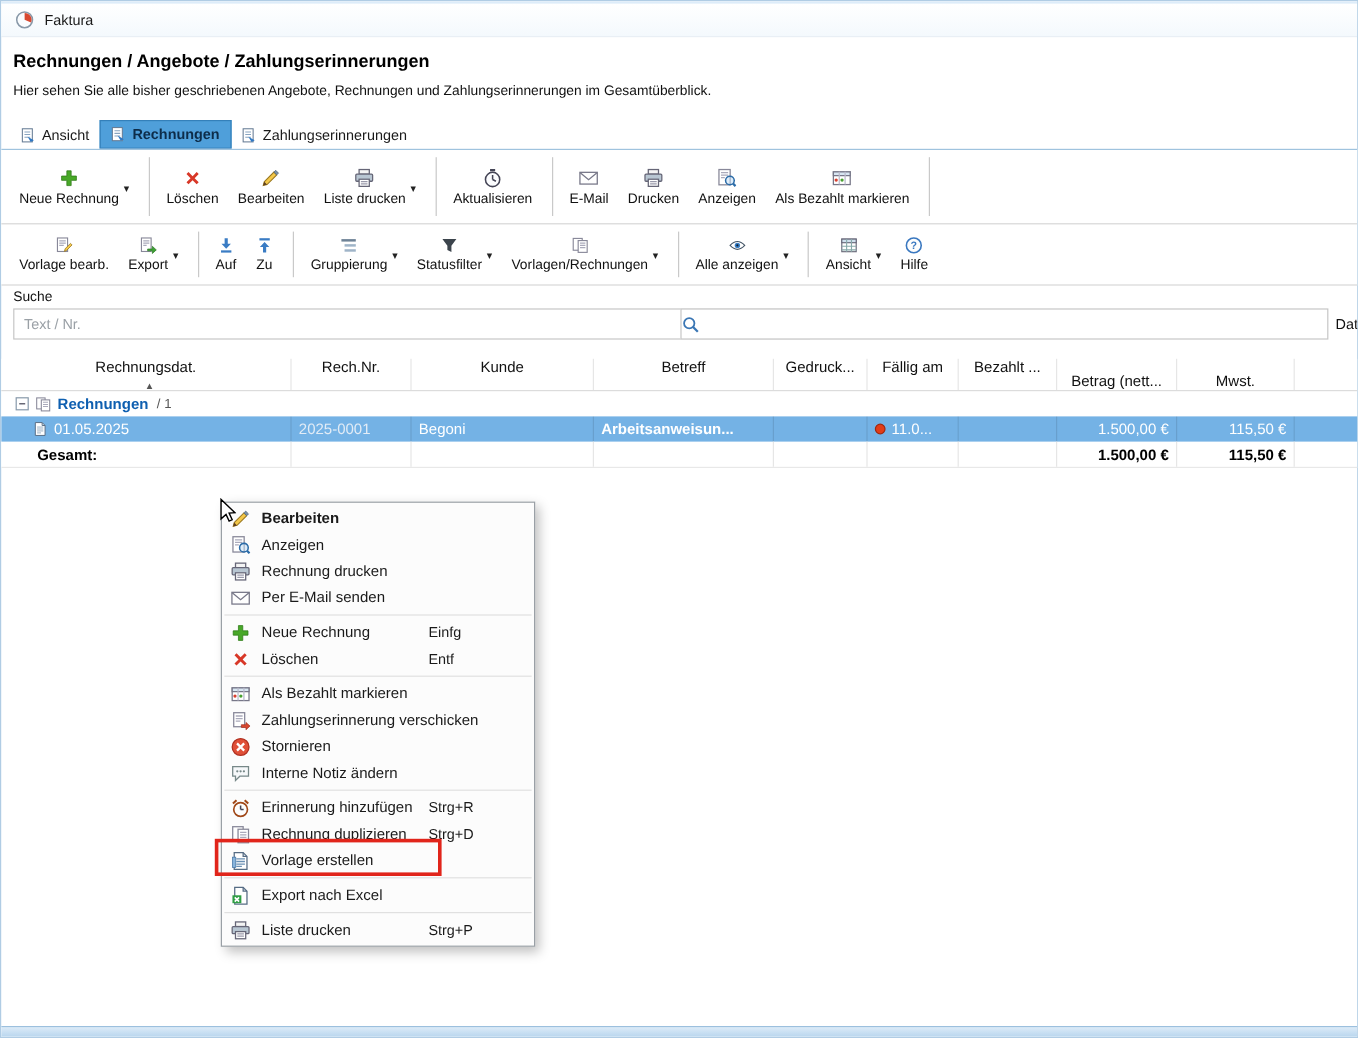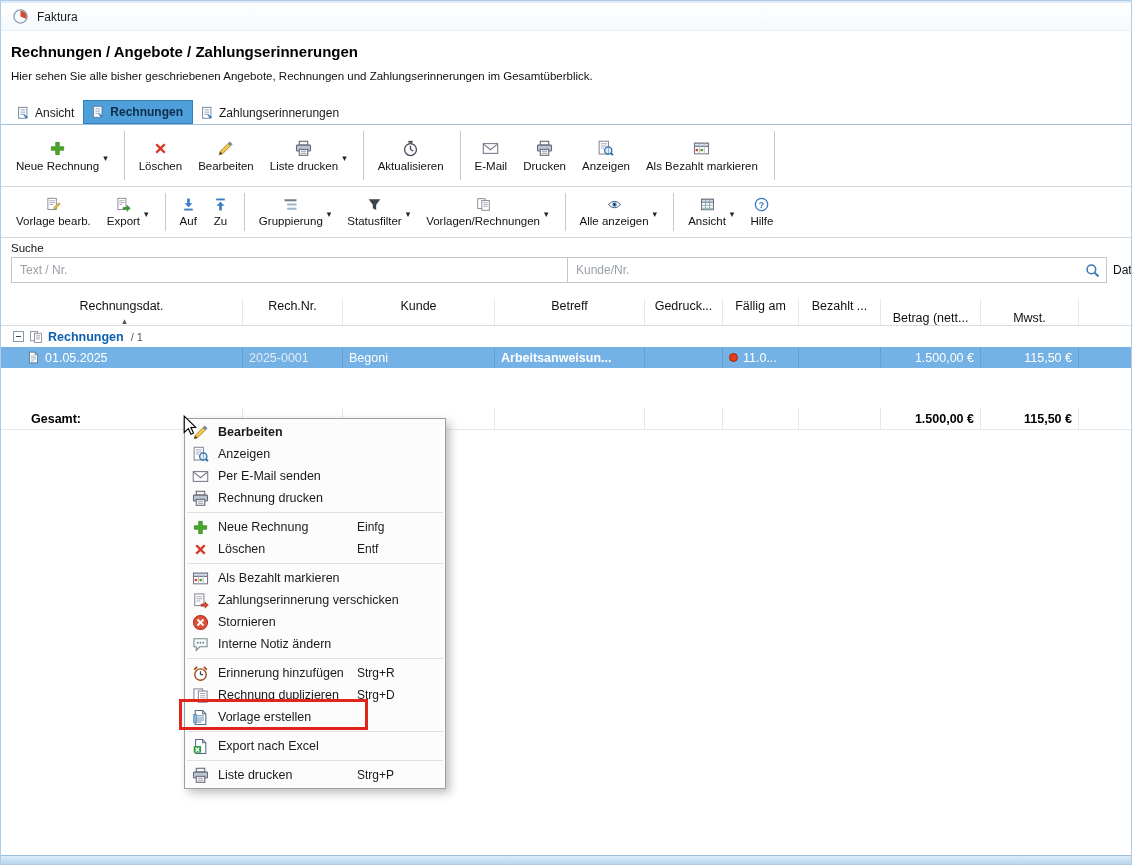--- a/index.html
+++ b/index.html
@@ -70,21 +70,21 @@
   .drow { height:21px; background:#74b2e5; color:#fff; font-size:12.5px; }
   .td { display:flex; align-items:center; padding:0 6px; border-right:1px solid rgba(0,0,0,0.10);
         white-space:nowrap; overflow:hidden; }
   .td.right { justify-content:flex-end; }
   .td.first { padding-left:26px; gap:5px;align-items:center; }
   .subject { font-weight:bold; }
   .number-dim { color:#e2ecf6; }
   .dot { width:9px; height:9px; border-radius:50%; background:#e23c18; border:1px solid #a02810;
          margin-right:5px; flex:none; }
 
-  .trow-total { height:22px; font-size:12.5px; border-bottom:1px solid #e8e8e8;margin-top:40px; }
+  .trow-total { height:22px; font-size:12.5px; border-bottom:1px solid #e8e8e8; }
   .tt { display:flex; align-items:center; padding:0 6px; border-right:1px solid #e6e6e6;
         font-weight:bold; color:#000; white-space:nowrap; overflow:hidden; }
   .tt.first { padding-left:30px; }
   .tt.right { justify-content:flex-end; }
 
   
   .context-menu { position:absolute; left:183px; top:417px; width:262px; background:#fcfcfc;
                   border:1px solid #9aa0a6; box-shadow:4px 4px 9px rgba(0,0,0,0.25);
                   padding:2px 0; z-index:5; }
   .mi { position:relative; display:flex; align-items:center; height:22px; padding:0 8px 0 7px;
@@ -469,21 +469,20 @@
 
   <div class="search-label">Suche</div>
   <div class="search-row">
     <div class="sfield" style="left:10px;width:664px;">
       <input type="text" placeholder="Text / Nr." style="">
       <svg class="ic15">
           <use href="#i-binoc"></use>
         </svg>
     </div>
     <div class="sfield" style="left:566px;width:540px;">
-      <input type="text" placeholder="Kunde/Nr." style="">
       <svg class="ic15">
           <use href="#i-mag"></use>
         </svg>
     </div>
     <div class="date-label">Datu</div>
   </div>
 
   <div class="grid">
     <div class="cols thead">
       <div class="th">
@@ -596,33 +595,33 @@
           <svg class="ic16">
             <use href="#i-preview"></use>
           </svg>
         </span>
         <span class="mi-label">Anzeigen</span>
         <span class="mi-short"></span>
       </div>
     <div class="mi">
         <span class="mi-ico">
           <svg class="ic16">
+            <use href="#i-printer"></use>
+          </svg>
+        </span>
+        <span class="mi-label">Rechnung drucken</span>
+        <span class="mi-short"></span>
+      </div>
+    <div class="mi">
+        <span class="mi-ico">
+          <svg class="ic16">
             <use href="#i-mail"></use>
           </svg>
         </span>
         <span class="mi-label">Per E-Mail senden</span>
-        <span class="mi-short"></span>
-      </div>
-    <div class="mi">
-        <span class="mi-ico">
-          <svg class="ic16">
-            <use href="#i-printer"></use>
-          </svg>
-        </span>
-        <span class="mi-label">Rechnung drucken</span>
         <span class="mi-short"></span>
       </div>
     <div class="msep"></div>
     <div class="mi">
         <span class="mi-ico">
           <svg class="ic16">
             <use href="#i-plus"></use>
           </svg>
         </span>
         <span class="mi-label">Neue Rechnung</span>

